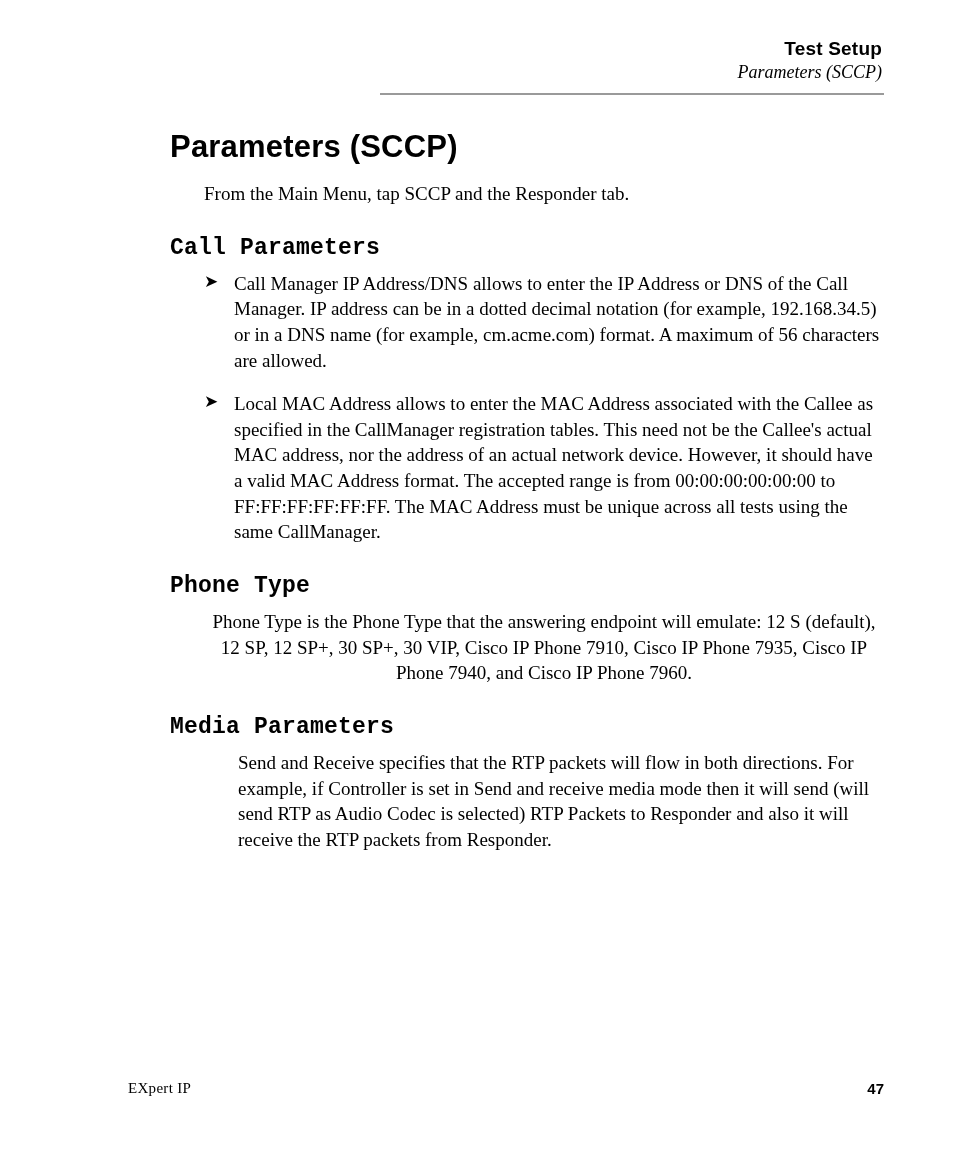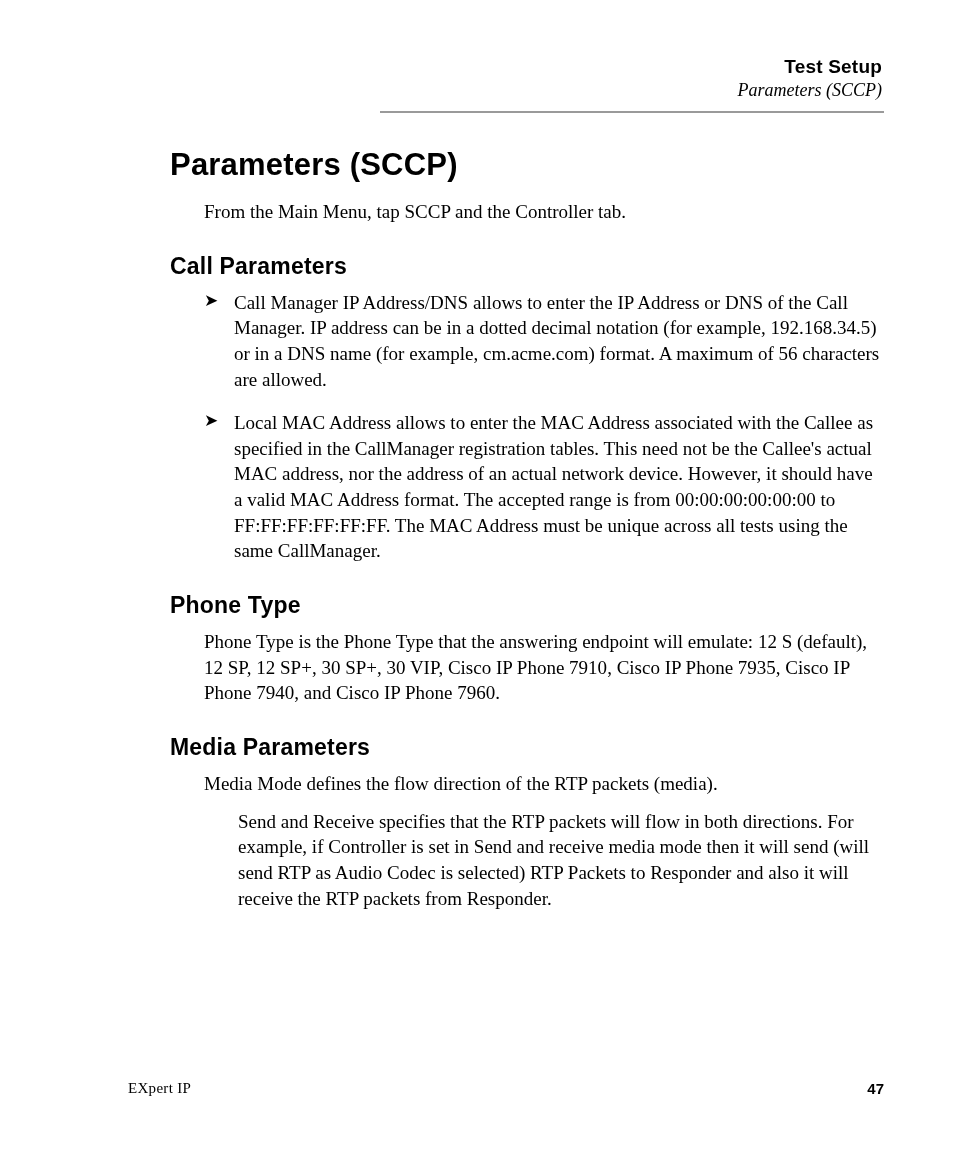--- a/index.html
+++ b/index.html
@@ -9,21 +9,21 @@
     height: 1159px;
     background: #ffffff;
     font-family: "ITC Stone Serif", Georgia, "Times New Roman", serif;
     color: #000;
     position: relative;
     box-sizing: border-box;
   }
   .page {
     position: absolute;
     inset: 0;
-    padding: 56px 70px 0 70px;
+    padding: 38px 70px 0 70px;
     box-sizing: border-box;
   }
   .running-head {
     text-align: right;
     margin-right: 2px;
   }
   .running-head .rh-top {
     font-family: "Myriad Pro", "Segoe UI", Arial, sans-serif;
     font-weight: 700;
     font-size: 19px;
@@ -46,21 +46,21 @@
     margin-right: 0;
   }
   h1 {
     font-family: "Myriad Pro", "Segoe UI", Arial, sans-serif;
     font-weight: 800;
     font-size: 31px;
     margin: 34px 0 16px 0;
     letter-spacing: 0.2px;
   }
   h2 {
-    font-family: Liberation Sans, sans-serif;
+    font-family: Liberation Mono, monospace;
     font-weight: 800;
     font-size: 23px;
     margin: 28px 0 10px 0;
     letter-spacing: 0.2px;
   }
   p, li {
     font-size: 19px;
     line-height: 1.35;
   }
   .intro { margin: 0 0 6px 34px; }
@@ -76,21 +76,21 @@
   }
   ul.bullets > li::before {
     content: "➤";
     position: absolute;
     left: 0;
     top: 2px;
     font-size: 17px;
     line-height: 1;
     color: #000;
   }
-  .para { margin: 0 0 12px 34px; }
+  .para { margin: 0 0 12px 34px; text-align: center; }
   .indent-para { margin: 0 0 12px 68px; }
   .b { font-weight: 400; }
   .footer {
     position: absolute;
     left: 70px;
     right: 70px;
     bottom: 62px;
     display: flex;
     justify-content: space-between;
     align-items: flex-start;
@@ -114,42 +114,39 @@
   <div class="running-head">
     <div class="rh-top">Test Setup</div>
     <div class="rh-sub">Parameters (SCCP)</div>
   </div>
   <div class="head-rule"></div>
 
   <div class="content">
     <h1>Parameters (SCCP)</h1>
 
     <p class="intro">
-      <span>From the </span><span class="b">Main Menu</span><span>, tap </span><span class="b">SCCP</span><span> and the </span><span class="b">Controller</span><span> tab.</span>
+      <span>From the </span><span class="b">Main Menu</span><span>, tap </span><span class="b">SCCP</span><span> and the </span><span class="b">Responder</span><span> tab.</span>
     </p>
 
     <h2>Call Parameters</h2>
     <ul class="bullets">
       <li>
         <span class="b">Call Manager IP Address/DNS</span><span> allows to enter the IP Address or DNS of the Call Manager. IP address can be in a dotted decimal notation (for example, 192.168.34.5) or in a DNS name (for example, cm.acme.com) format. A maximum of 56 characters are allowed.</span>
       </li>
       <li>
         <span class="b">Local MAC Address</span><span> allows to enter the MAC Address associated with the Callee as specified in the CallManager registration tables. This need not be the Callee's actual MAC address, nor the address of an actual network device. However, it should have a valid MAC Address format. The accepted range is from </span><span class="b">00:00:00:00:00:00</span><span> to </span><span class="b">FF:FF:FF:FF:FF:FF</span><span>. The MAC Address must be unique across all tests using the same CallManager.</span>
       </li>
     </ul>
 
     <h2>Phone Type</h2>
     <p class="para">
       <span class="b">Phone Type</span><span> is the Phone Type that the answering endpoint will emulate: </span><span class="b">12 S</span><span> (default), </span><span class="b">12 SP</span><span>, </span><span class="b">12 SP+, 30 SP+</span><span>, </span><span class="b">30 VIP</span><span>, </span><span class="b">Cisco IP Phone 7910</span><span>, </span><span class="b">Cisco IP Phone 7935</span><span>, </span><span class="b">Cisco IP Phone 7940</span><span>, and </span><span class="b">Cisco IP Phone 7960</span><span>.</span>
     </p>
 
     <h2>Media Parameters</h2>
-    <p class="para">
-      <span class="b">Media Mode</span><span> defines the flow direction of the RTP packets (media).</span>
-    </p>
     <p class="indent-para">
       <span class="b">Send and Receive</span><span> specifies that the RTP packets will flow in both directions. For example, if Controller is set in Send and receive media mode then it will send (will send RTP as Audio Codec is selected) RTP Packets to Responder and also it will receive the RTP packets from Responder.</span>
     </p>
   </div>
 
   <div class="footer">
     <span class="product">EXpert IP</span>
     <span class="pnum">47</span>
   </div>
 </div>

